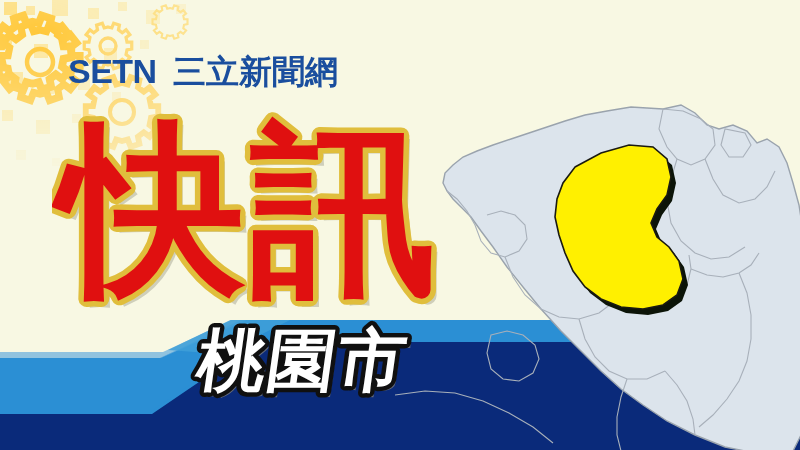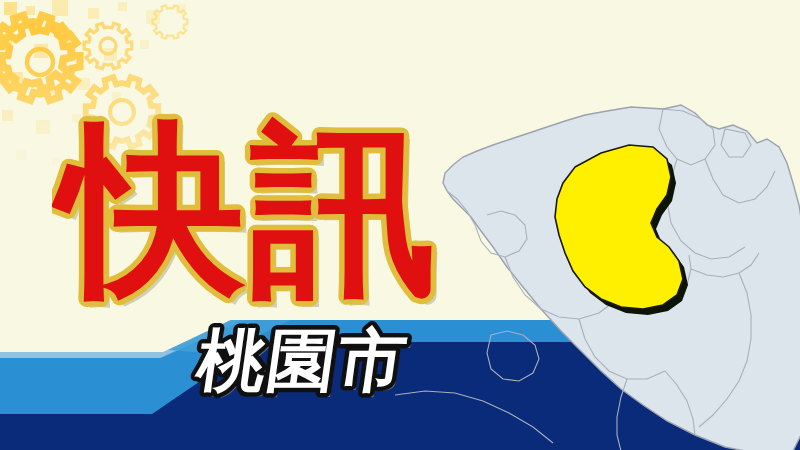--- a/index.html
+++ b/index.html
@@ -201,14 +201,20 @@
   <div class="subtitle">
     <svg width="250" height="88" viewBox="0 0 250 88" xmlns="http://www.w3.org/2000/svg">
       <g transform="skewX(-8)">
         <text x="18" y="70" font-family="'Liberation Sans', sans-serif" font-size="68" font-weight="bold" letter-spacing="2" fill="#7A7A7A" opacity="0.8">桃園市</text>
         <text x="14" y="66" font-family="'Liberation Sans', sans-serif" font-size="68" font-weight="bold" letter-spacing="2" fill="none" stroke="#101010" stroke-width="9" stroke-linejoin="round">桃園市</text>
         <text x="14" y="66" font-family="'Liberation Sans', sans-serif" font-size="68" font-weight="bold" letter-spacing="2" fill="#FFFFFF">桃園市</text>
       </g>
     </svg>
   </div>
 
+  <div class="logo">
+    <svg class="logo-svg" width="272" height="40" viewBox="0 0 272 40" xmlns="http://www.w3.org/2000/svg">
+      <text x="0" y="31" font-family="'Liberation Sans', sans-serif" font-size="34" font-weight="bold" letter-spacing="-0.5" fill="#1A4E9E">SETN</text>
+      <text x="105" y="31" font-family="'Liberation Sans', sans-serif" font-size="33" font-weight="bold" letter-spacing="0" fill="#1A4E9E">三立新聞網</text>
+    </svg>
+  </div>
 
 </div>
 
 </body></html>

